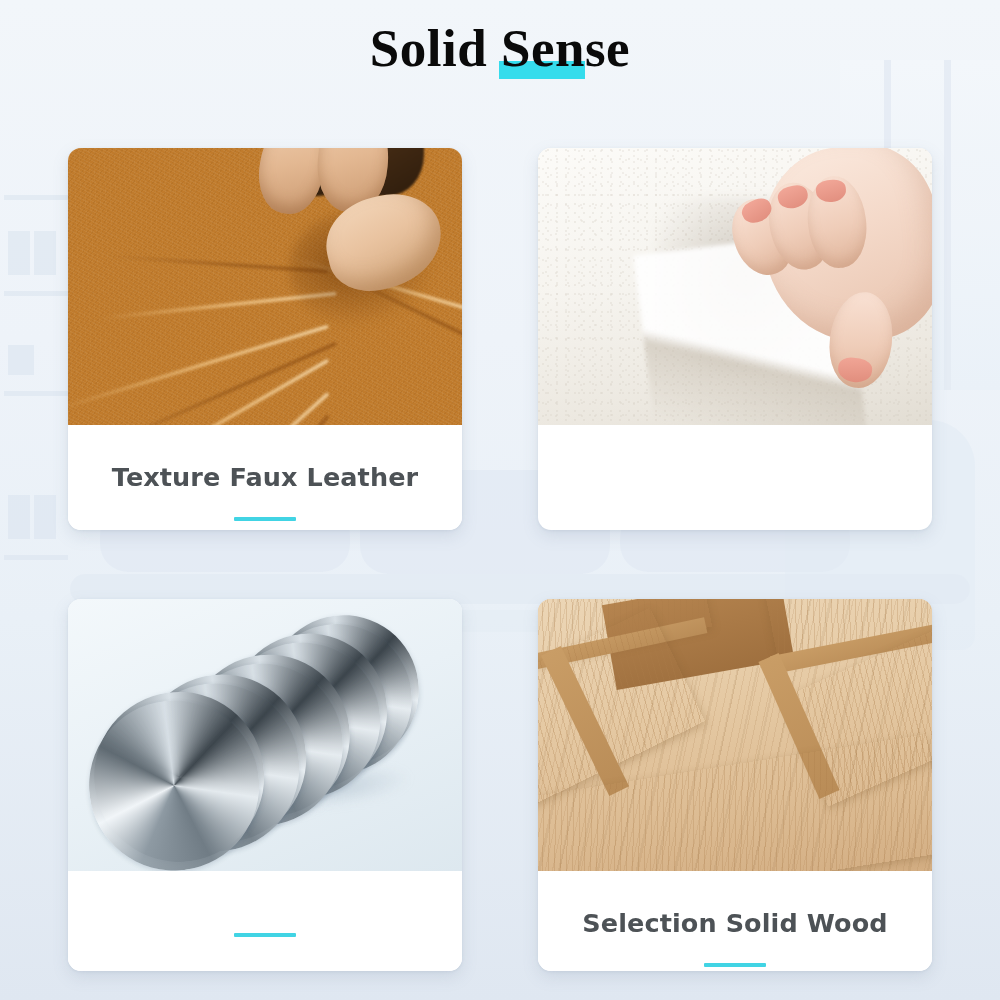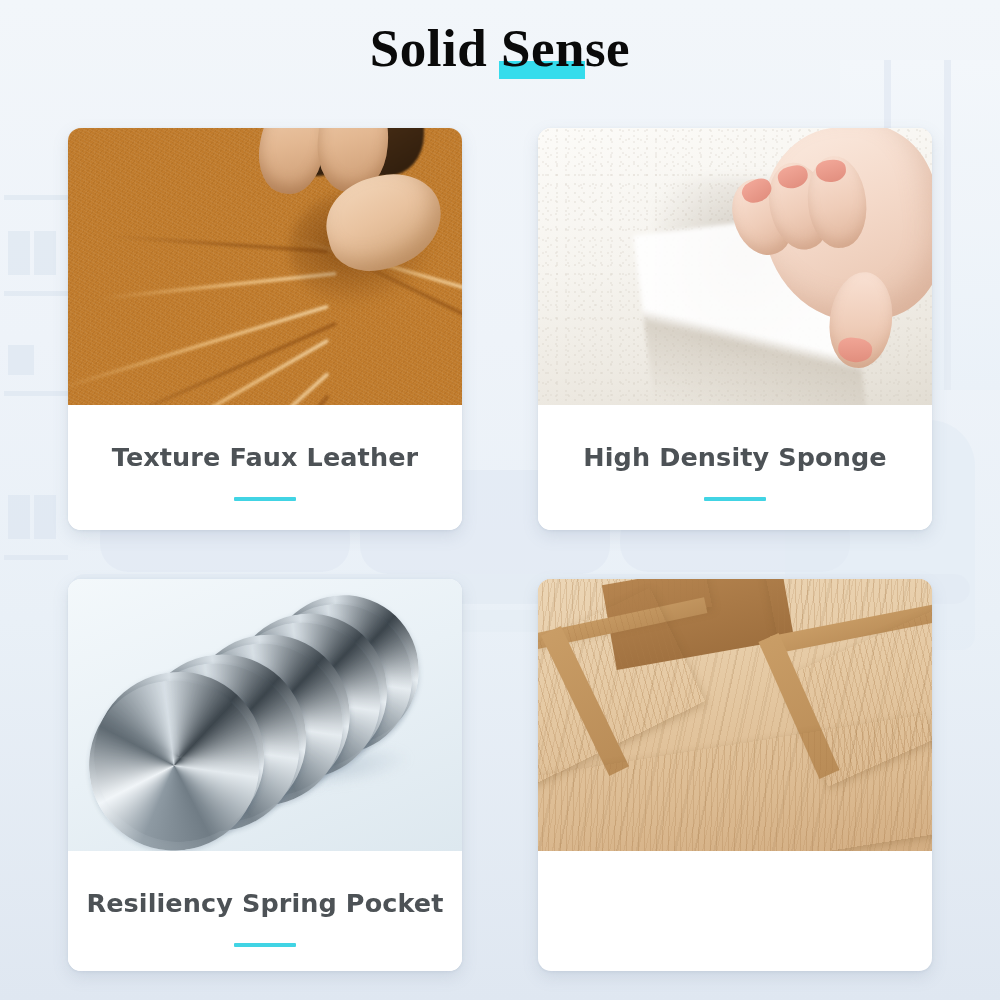--- a/index.html
+++ b/index.html
@@ -98,20 +98,21 @@
   }
 
   .card {
     position:relative;
     background:#ffffff;
     border-radius:13px;
     overflow:hidden;
     box-shadow:0 6px 16px rgba(110,130,155,.17), 0 1px 3px rgba(110,130,155,.12);
     display:flex;
     flex-direction:column;
+    margin-top:20px;
   }
 
   .card-photo {
     position:relative;
     width:100%;
     height:277px;
     overflow:hidden;
     flex:0 0 auto;
   }
   .card:nth-child(3) .card-photo,
@@ -404,24 +405,20 @@
           <div class="finger" style="left:58px; top:40px; width:58px; height:88px; transform:rotate(-14deg);"></div>
           <div class="finger" style="left:96px; top:34px; width:58px; height:92px; transform:rotate(-6deg);"></div>
           <div class="finger" style="left:118px;top:150px;width:62px; height:96px; transform:rotate(7deg);"></div>
           <div class="nail" style="left:30px; top:58px; width:30px; height:22px; transform:rotate(-24deg);"></div>
           <div class="nail" style="left:66px; top:44px; width:30px; height:22px; transform:rotate(-14deg);"></div>
           <div class="nail" style="left:104px;top:38px; width:30px; height:22px; transform:rotate(-6deg);"></div>
           <div class="nail" style="left:126px;top:216px;width:34px; height:24px; transform:rotate(8deg);"></div>
         </div>
         <div class="photo-fade"></div>
       </div>
-      <div class="card-caption">
-        <div class="card-label">High Density Sponge</div>
-        <div class="card-rule"></div>
-      </div>
     </div>
 
     <div class="card">
       <div class="card-photo ph-spring">
         <div class="base"></div>
         <div class="coilwrap">
           <div class="shadow" style="left:10px;  top:150px; width:150px; height:40px;"></div>
           <div class="shadow" style="left:90px;  top:158px; width:150px; height:40px;"></div>
           <div class="shadow" style="left:168px; top:150px; width:150px; height:40px;"></div>
 
@@ -432,21 +429,20 @@
           <div class="ring" style="left:100px; top:30px;  width:162px; height:162px;"></div>
           <div class="ring" style="left:92px;  top:38px;  width:162px; height:162px; opacity:.9;"></div>
           <div class="ring" style="left:48px;  top:44px;  width:168px; height:168px;"></div>
           <div class="ring" style="left:40px;  top:52px;  width:168px; height:168px; opacity:.9;"></div>
           <div class="ring" style="left:2px;   top:56px;  width:170px; height:170px;"></div>
           <div class="ring" style="left:-4px;  top:64px;  width:170px; height:170px; opacity:.88;"></div>
         </div>
         <div class="photo-fade"></div>
       </div>
       <div class="card-caption">
-        <div class="card-label">Resiliency Spring Pocket</div>
         <div class="card-rule"></div>
       </div>
     </div>
 
     <div class="card">
       <div class="card-photo ph-wood">
         <div class="base"></div>
         <div class="grain"></div>
 
         <div class="gap" style="left:70px;  top:-10px; width:180px; height:86px; transform:rotate(-10deg);"></div>
@@ -468,16 +464,20 @@
         <div class="slat" style="left:258px; top:56px;  width:190px; height:118px; transform:rotate(-24deg);">
           <div class="face"></div>
         </div>
         <div class="edge" style="left:250px; top:52px;  width:22px;  height:150px; transform:rotate(-24deg);"></div>
 
         <div class="slat" style="left:-30px; top:168px; width:430px; height:120px; transform:rotate(-9deg);">
           <div class="face"></div>
         </div>
         <div class="photo-fade"></div>
       </div>
+      <div class="card-caption">
+        <div class="card-label">Selection Solid Wood</div>
+        <div class="card-rule"></div>
+      </div>
     </div>
 
   </div>
 </div>
 
 </body></html>

